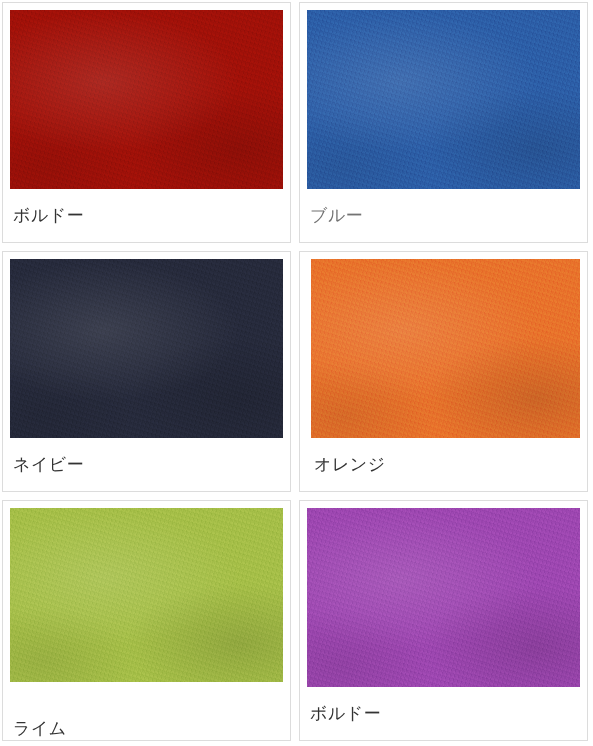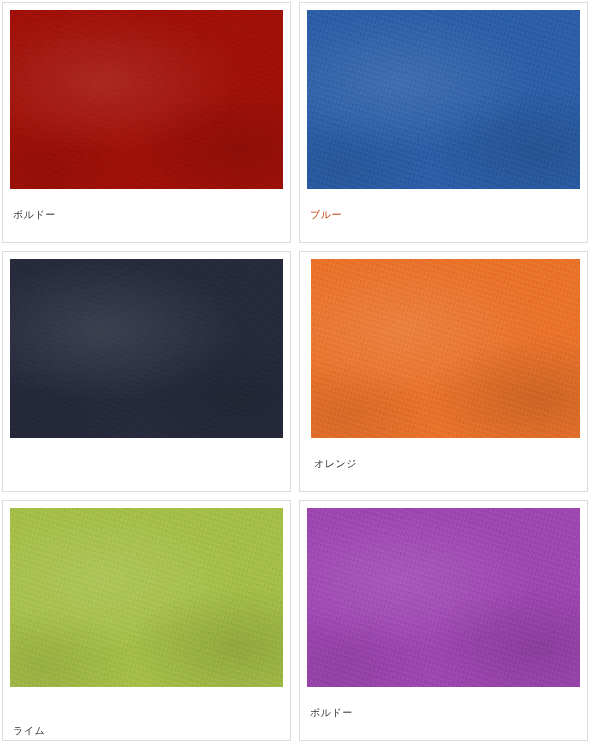--- a/index.html
+++ b/index.html
@@ -80,44 +80,45 @@
       radial-gradient(ellipse 70% 55% at 34% 40%, rgba(255,255,255,0.10), rgba(255,255,255,0) 72%),
       radial-gradient(ellipse 60% 50% at 84% 78%, rgba(0,0,0,0.12), rgba(0,0,0,0) 70%),
       radial-gradient(ellipse 50% 45% at 12% 88%, rgba(0,0,0,0.08), rgba(0,0,0,0) 70%);
     pointer-events: none;
   }
 
   .swatch-label {
     flex: 1;
     display: flex;
     align-items: center;
-    font-size: 10px;
+    font-size: 17px;
     color: #333333;
     letter-spacing: 0.5px;
     padding-left: 3px;
     margin-top: -1px;
   }
 </style>
 </head>
 <body style="background: rgb(255, 255, 255);">
 
 <div class="swatch-grid">
 
   <div class="swatch-card" style="border-color: rgb(220, 220, 220);">
     <div class="swatch-image" style="background-color: rgb(158, 16, 8);"></div>
     <div class="swatch-label" style="color: rgb(51, 51, 51);">ボルドー</div>
   </div>
 
   <div class="swatch-card" style="border-color: rgb(220, 220, 220);">
     <div class="swatch-image" style="background-color: rgb(43, 92, 165);"></div>
-    <div class="swatch-label" style="color: #c2410c;">ブルー</div>
+    <div class="swatch-label" style="color: #737373;">ブルー</div>
   </div>
 
   <div class="swatch-card" style="border-color: rgb(220, 220, 220);">
     <div class="swatch-image" style="background-color: rgb(37, 41, 58);"></div>
+    <div class="swatch-label" style="color: rgb(51, 51, 51);">ネイビー</div>
   </div>
 
   <div class="swatch-card" style="border-color: rgb(220, 220, 220); padding-left: 11px;">
     <div class="swatch-image" style="background-color: rgb(232, 112, 42);"></div>
     <div class="swatch-label" style="color: rgb(51, 51, 51);">オレンジ</div>
   </div>
 
   <div class="swatch-card" style="border-color: rgb(220, 220, 220); gap: 36px;">
     <div class="swatch-image" style="background-color: rgb(163, 189, 70);"></div>
     <div class="swatch-label" style="color: rgb(51, 51, 51);">ライム</div>

